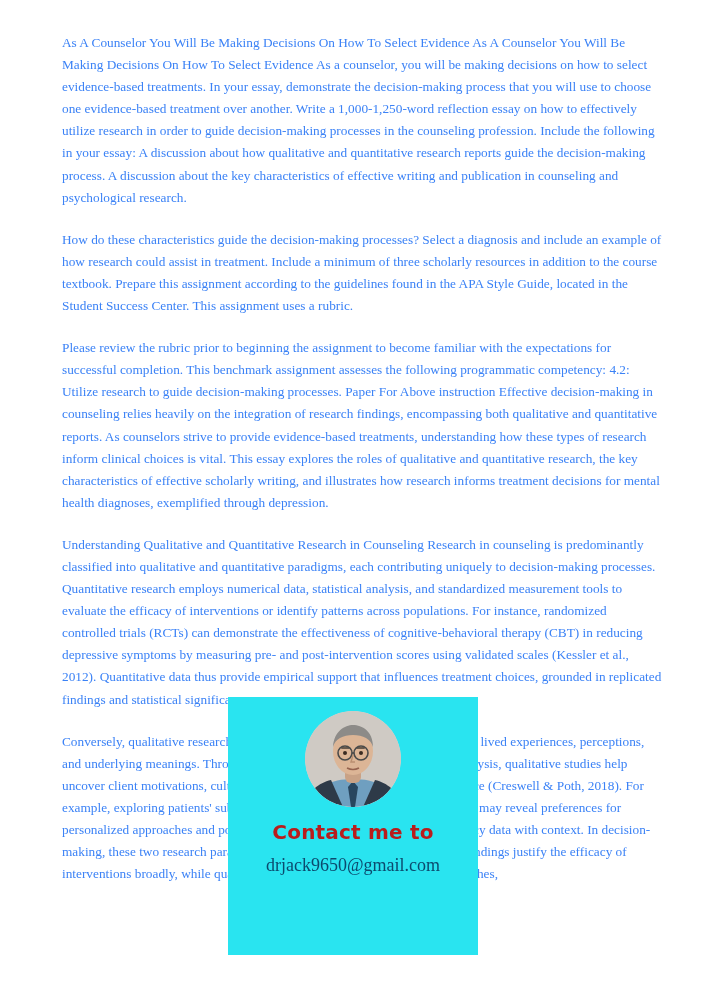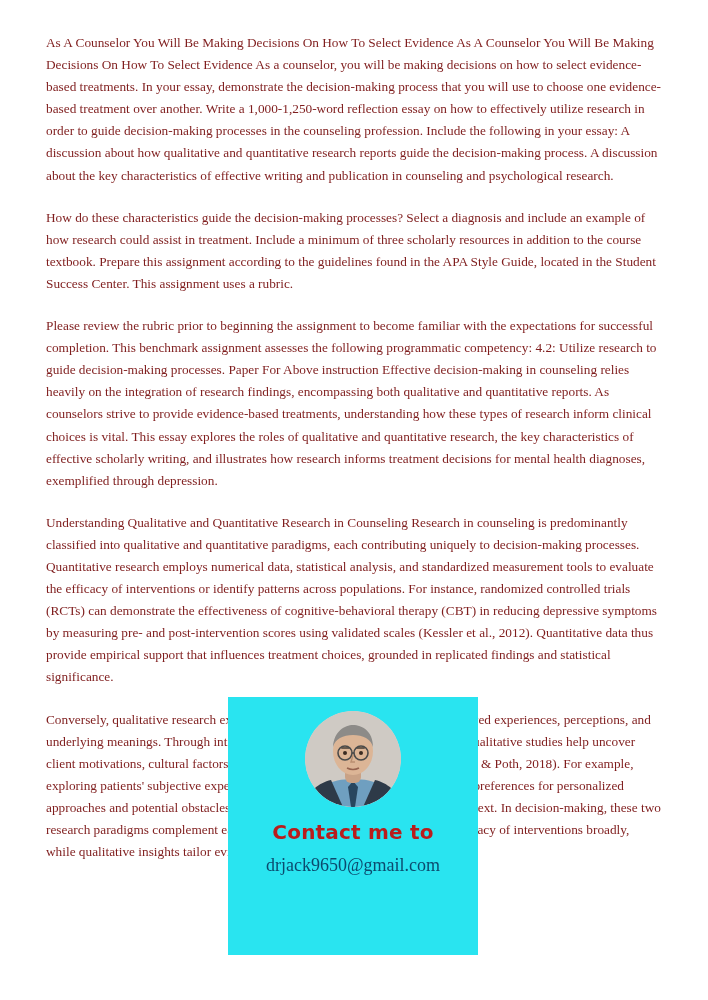--- a/index.html
+++ b/index.html
@@ -20,21 +20,22 @@
     width: 708px;
     height: 1000px;
     box-sizing: border-box;
     padding: 32px 46px 0 46px;
     background: #ffffff;
   }
   .doc-body {
     font-size: 13.3px;
     line-height: 22.1px;
     text-align: left;
-    color: #7f1d1d;
+    color: #3b82f6;
+    margin-left: 16px;
   }
   .doc-body p {
     margin: 0 0 20px 0;
   }
   .doc-body p:last-child {
     margin-bottom: 0;
   }
 
   
   .overlay-card {

